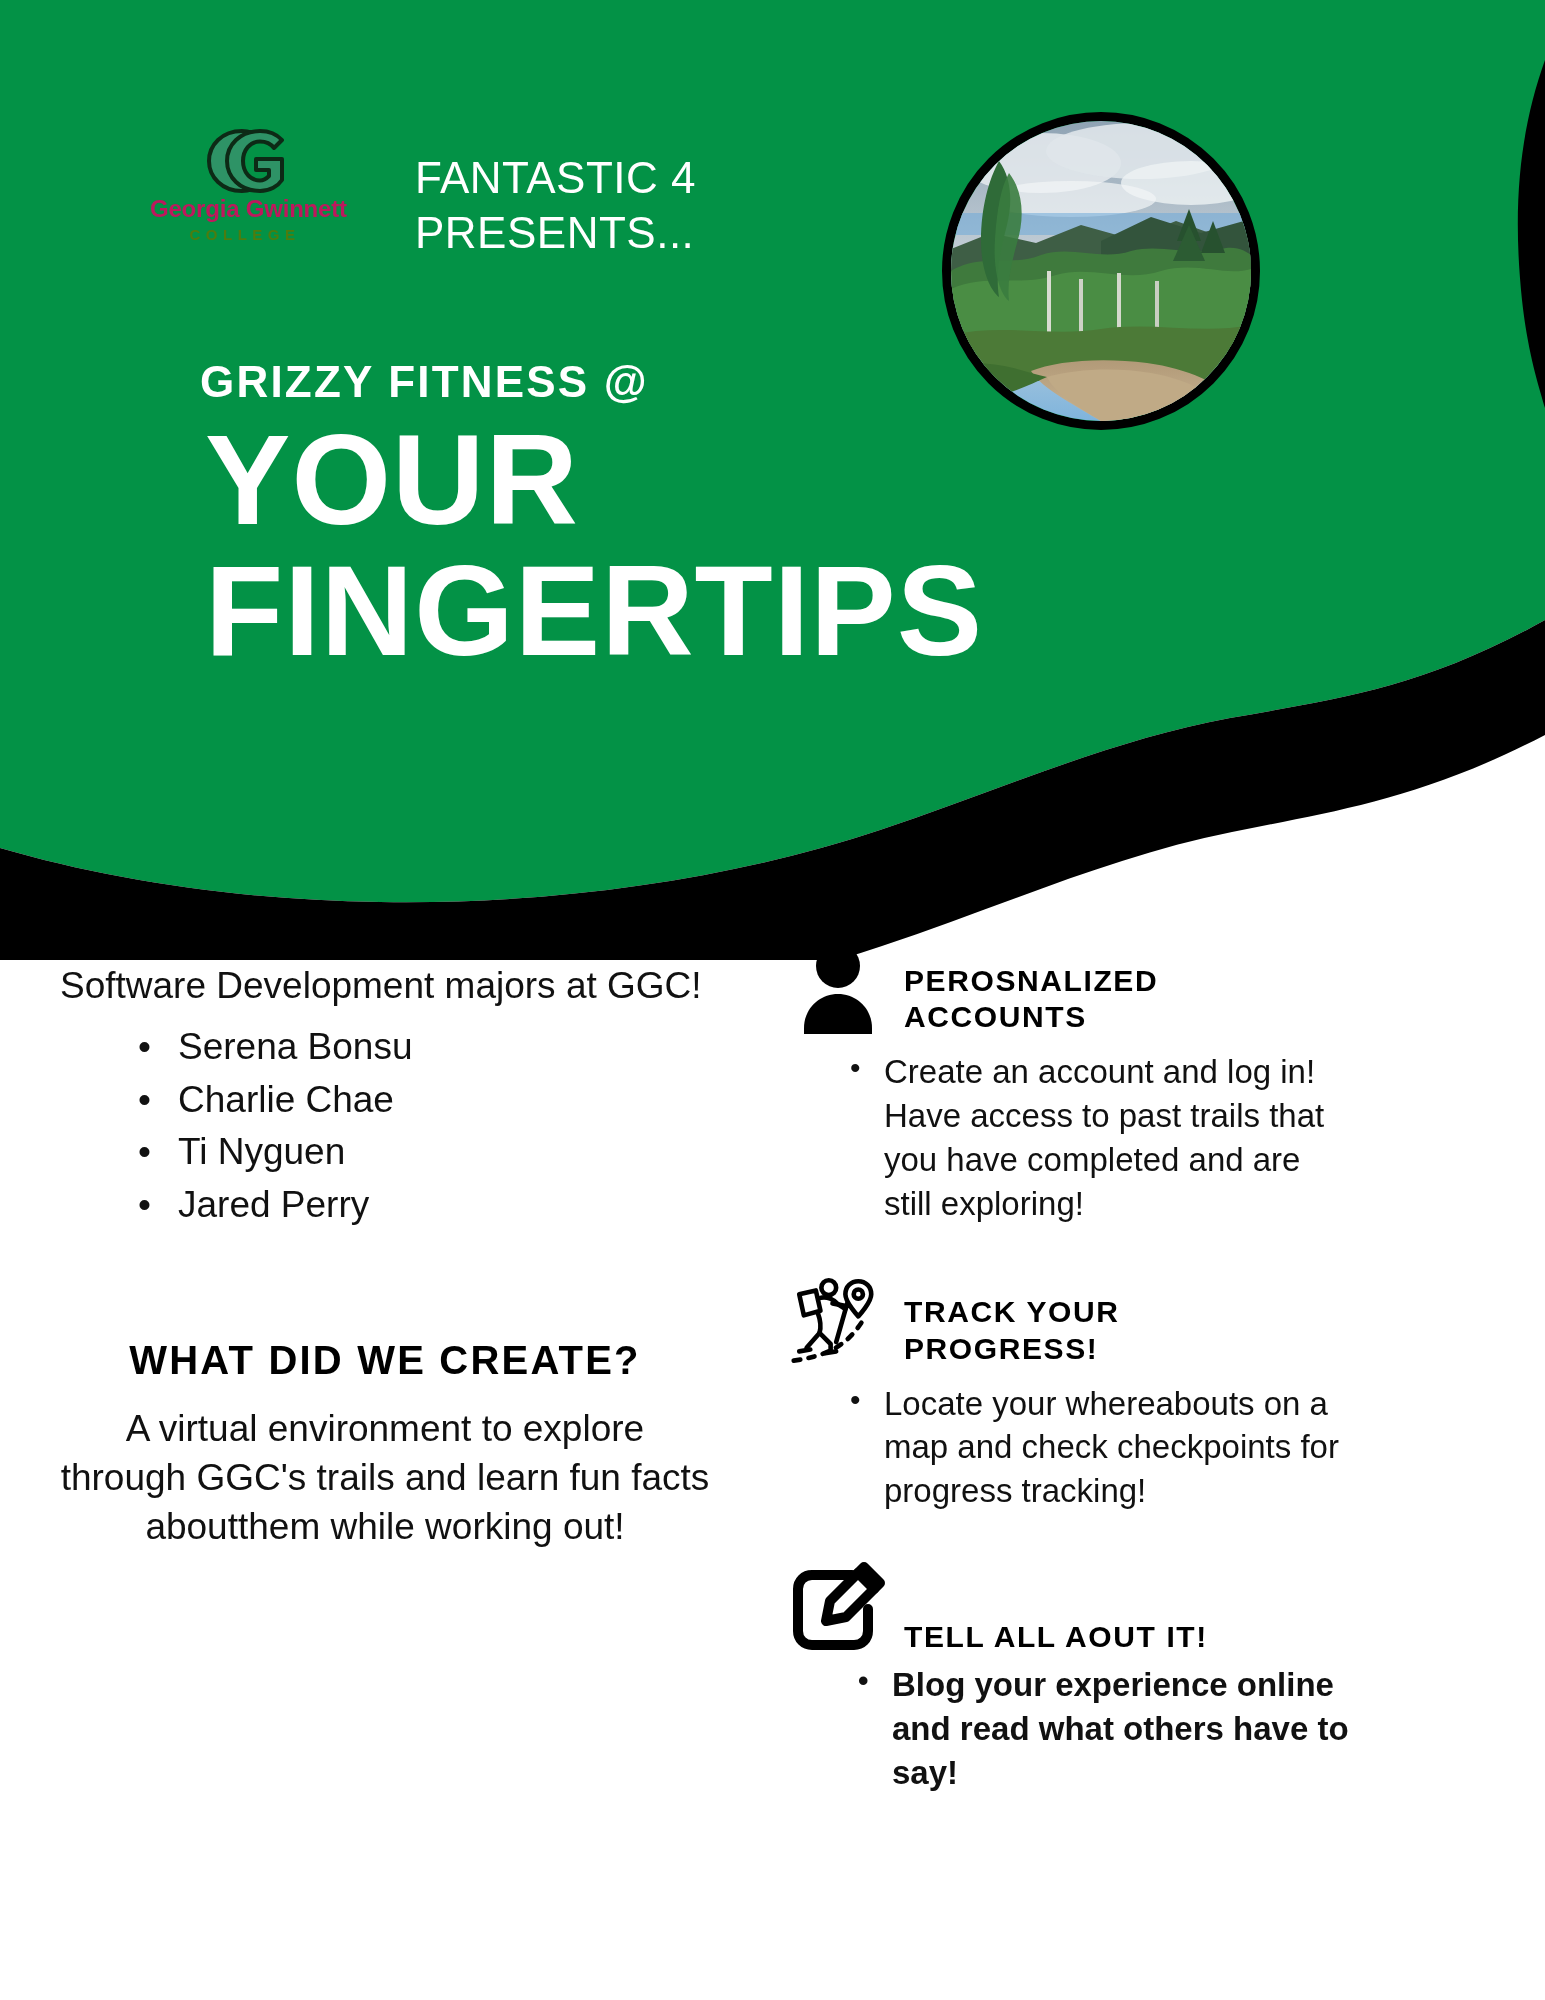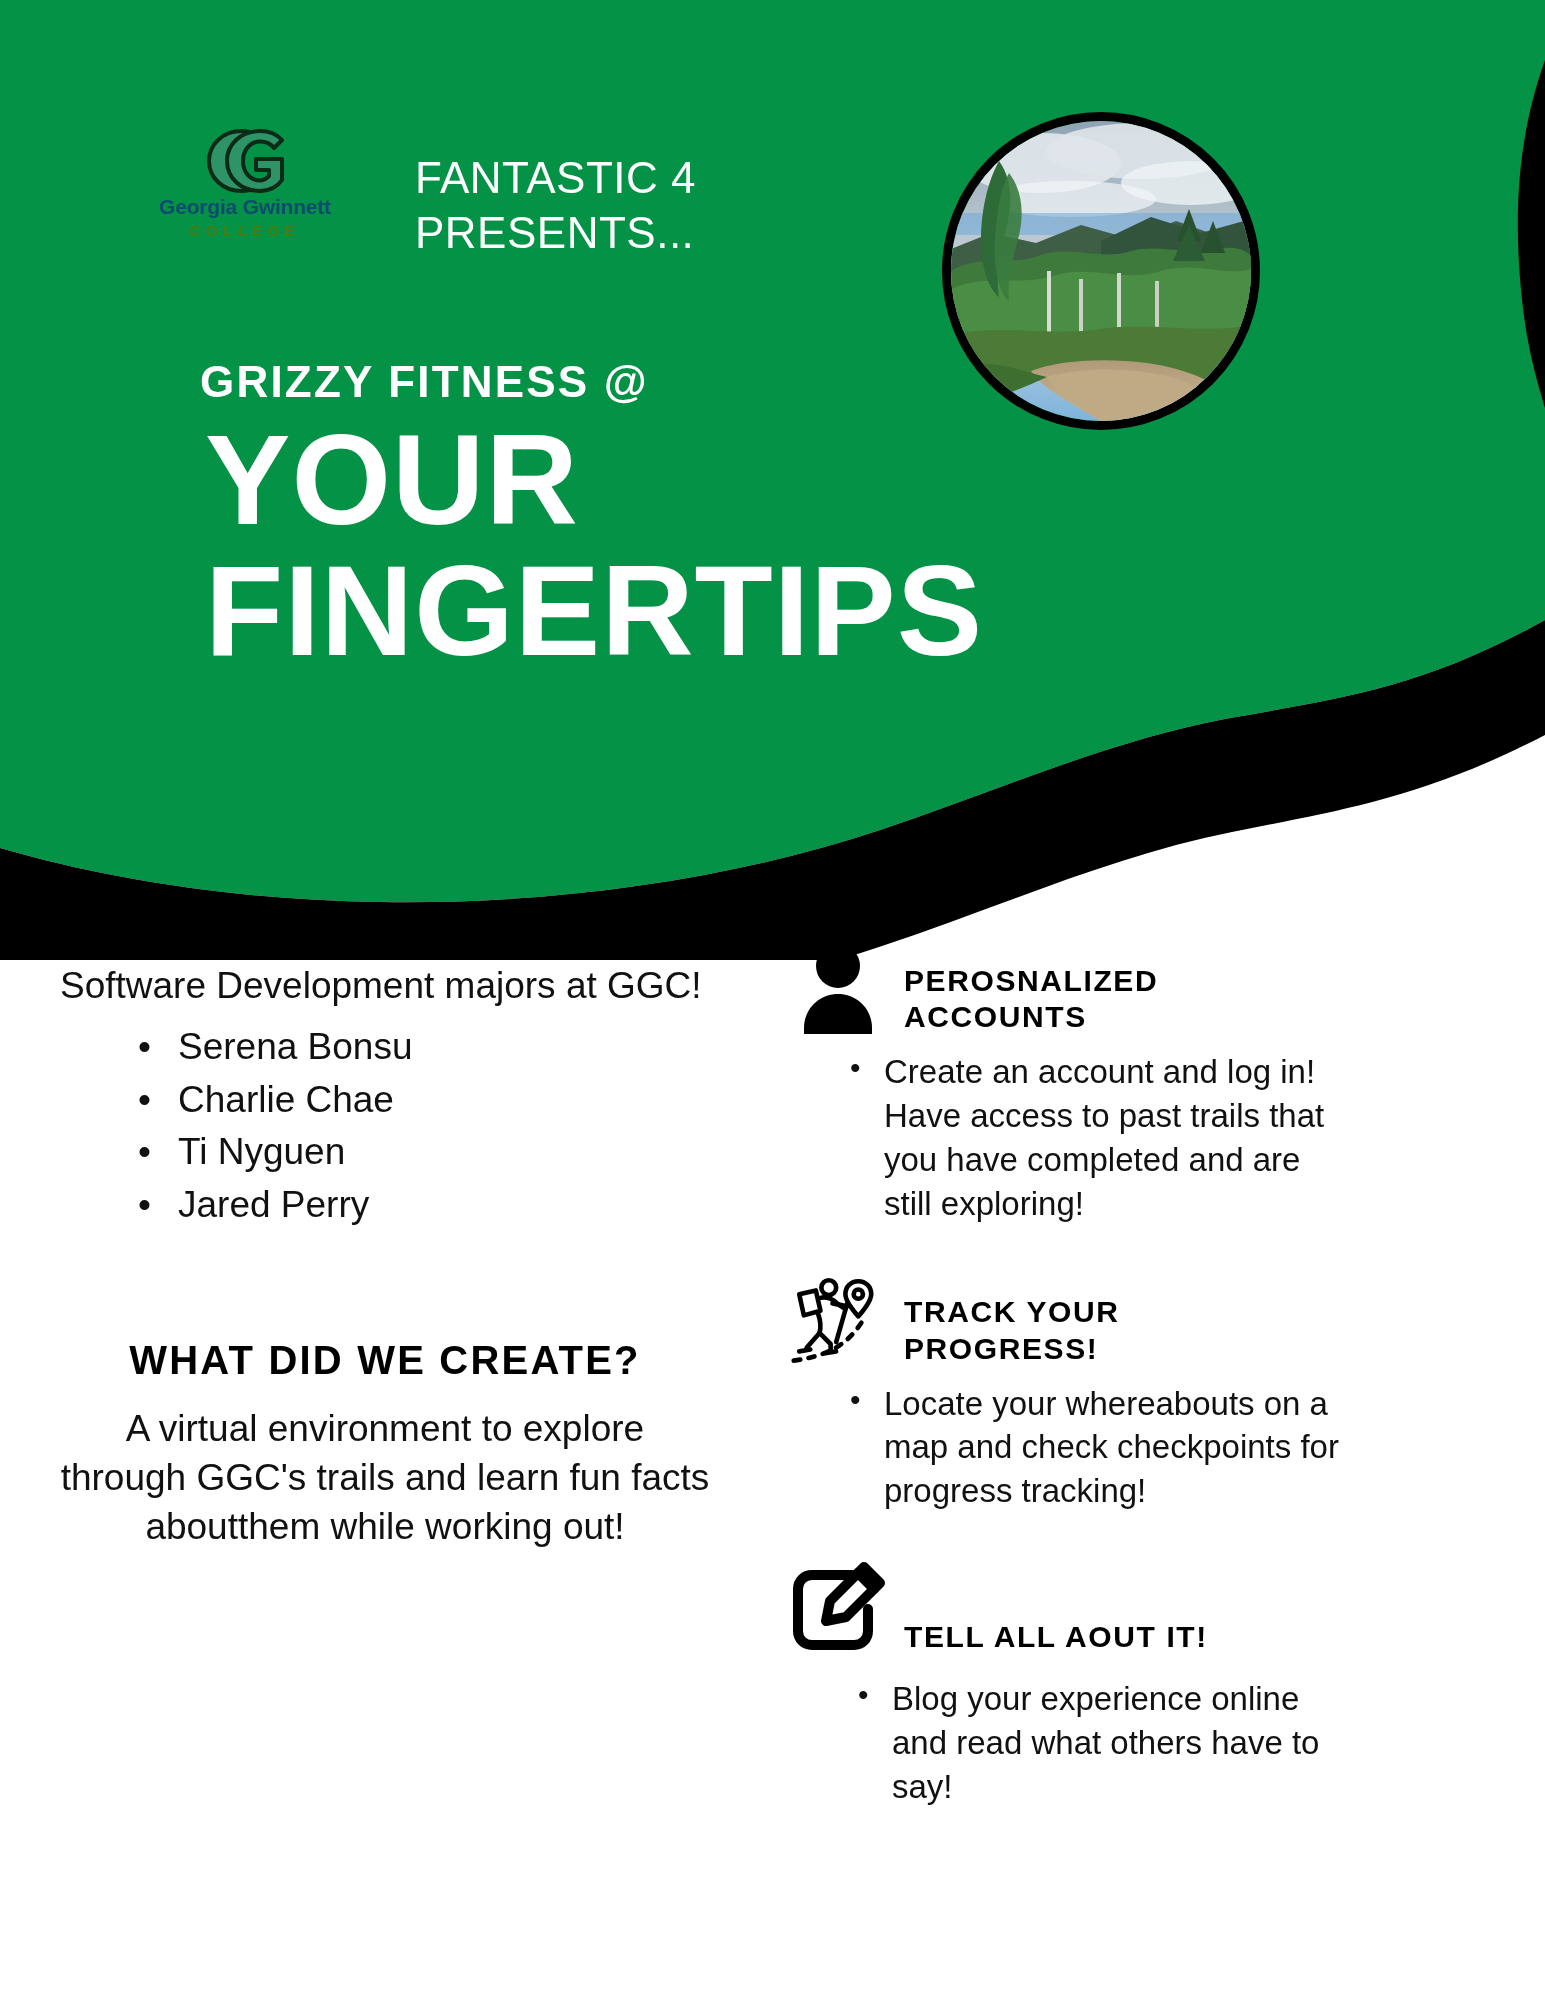--- a/index.html
+++ b/index.html
@@ -36,23 +36,23 @@
   #ggc-logo {
     left: 150px;
     top: 128px;
     width: 190px;
     height: 115px;
     text-align: center;
   }
   #ggc-mark { display:block; margin: 0 auto; }
   #ggc-name {
     display: block;
-    font-size: 21px;
+    font-size: 24px;
     font-weight: 700;
-    color: #0c4a6e;
+    color: #be185d;
     letter-spacing: -0.2px;
     margin-top: 1px;
     white-space: nowrap;
   }
   #ggc-sub {
     display: block;
     font-size: 15px;
     font-weight: 600;
     color: #4d7c0f;
     letter-spacing: 5.5px;
@@ -395,21 +395,21 @@
           <span class="feature-icon">
             <svg width="96" height="96" viewBox="0 0 96 96" xmlns="http://www.w3.org/2000/svg" fill="none" stroke="#000000" stroke-width="10" stroke-linecap="round" stroke-linejoin="round">
               <path d="M62,16 L22,16 C14,16 8,22 8,30 L8,72 C8,80 14,86 22,86
                        L64,86 C72,86 78,80 78,72 L78,50"></path>
               <path d="M36,62 L40,42 L74,8 L90,24 L56,58 Z"></path>
               <path d="M68,14 L84,30"></path>
             </svg>
           </span>
           <div class="feature-title">TELL ALL AOUT IT!</div>
         </div>
-        <ul class="feature-list" style="padding-left:68px; margin-top:22px;">
+        <ul class="feature-list" style="padding-left:68px; margin-top:8px;font-weight:bold;">
           <li>Blog your experience online and read what others have to say!</li>
         </ul>
       </div>
 
     </div>
   </div>
 
 </div>
 
 </body></html>

